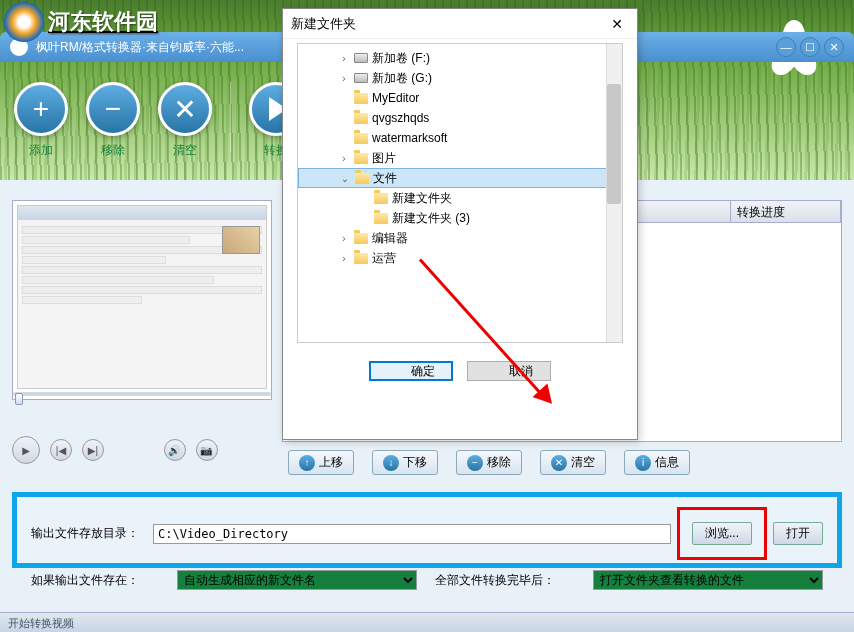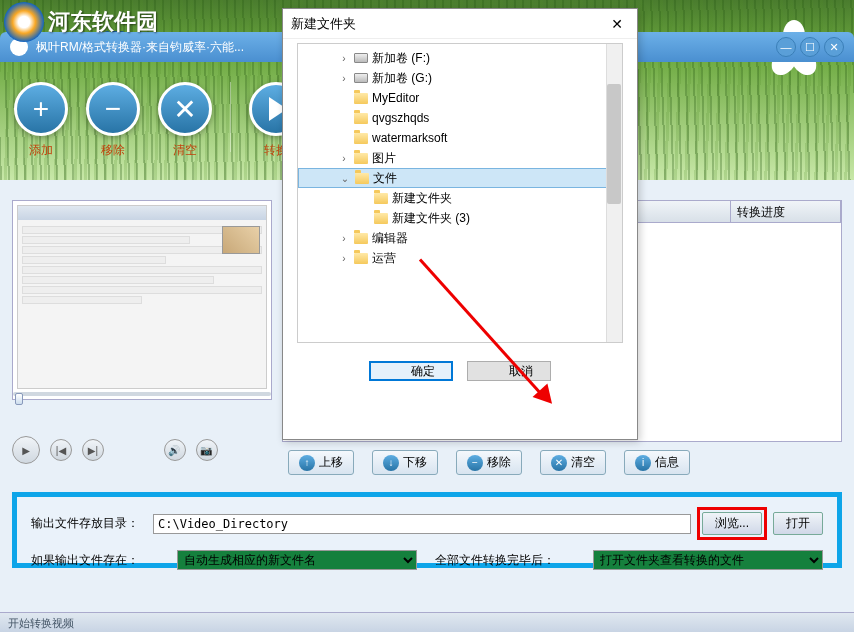--- a/index.html
+++ b/index.html
@@ -4,33 +4,33 @@
 <style>
 * { margin:0; padding:0; box-sizing:border-box; font-family:"Microsoft YaHei",SimSun,sans-serif; }
 body { width:854px; height:632px; overflow:hidden; position:relative; background:#e8f0f8; }
 .bg-grass { position:absolute; top:0; left:0; right:0; height:180px; background:linear-gradient(180deg,#4a7c2e 0%,#6ba83e 30%,#c8e8a8 100%); z-index:0; }
 .bg-grass::before { content:""; position:absolute; top:0; left:0; right:0; height:100%; background:repeating-linear-gradient(88deg,rgba(40,90,20,.3) 0 2px,transparent 2px 8px),repeating-linear-gradient(92deg,rgba(80,140,40,.2) 0 3px,transparent 3px 10px); }
 .flower { position:absolute; top:20px; width:60px; height:60px; }
 .flower.l { left:400px; } .flower.r { right:30px; }
 .petal { position:absolute; width:22px; height:26px; background:#fff; border-radius:50% 50% 50% 50%/60% 60% 40% 40%; }
 .p1{top:0;left:19px} .p2{top:12px;left:38px;transform:rotate(72deg)} .p3{top:30px;left:30px;transform:rotate(144deg)} .p4{top:30px;left:8px;transform:rotate(216deg)} .p5{top:12px;left:0;transform:rotate(288deg)}
 .fc{position:absolute;top:20px;left:22px;width:16px;height:16px;background:#f2c94c;border-radius:50%}
-.watermark { position:absolute; top:2px; left:4px; z-index:5; display:flex; align-items:center; gap:4px; }
+.watermark { position:absolute; top:2px; left:4px; z-index:5; display:flex; align-items:center; gap:4px;text-decoration:underline; }
 .wm-logo { width:40px; height:40px; border-radius:50%; background:radial-gradient(circle,#fff 20%,#f9a825 40%,#1565c0 70%); position:relative; }
 .wm-txt { color:#fff; font-size:22px; font-weight:bold; text-shadow:1px 1px 2px rgba(0,0,0,.5); }
 .wm-url { position:absolute; top:28px; left:48px; color:#1e5a8e; font-size:13px; font-weight:bold; }
 .titlebar { position:absolute; top:32px; left:0; right:0; height:30px; background:linear-gradient(180deg,#6cb0e8,#4a8fd0); border-radius:6px 6px 0 0; display:flex; align-items:center; padding:0 10px; z-index:2; }
 .tb-icon { width:18px; height:18px; background:#fff; border-radius:50%; margin-right:8px; }
 .tb-title { color:#fff; font-size:12px; flex:1; }
 .tb-btn { width:20px; height:20px; border-radius:50%; background:#5a9fd8; border:1px solid #3a7fb8; margin-left:4px; display:flex; align-items:center; justify-content:center; color:#fff; font-size:11px; cursor:pointer; }
 .toolbar { position:absolute; top:62px; left:0; right:0; height:130px; z-index:2; display:flex; align-items:flex-start; padding:20px 10px 0; gap:10px; }
 .tool { text-align:center; width:62px; }
 .tool-btn { width:54px; height:54px; border-radius:50%; background:linear-gradient(180deg,#5dade2,#2874a6); border:3px solid #fff; box-shadow:0 2px 6px rgba(0,0,0,.3); display:flex; align-items:center; justify-content:center; color:#fff; font-size:28px; cursor:pointer; margin:0 auto 6px; }
 .tool-btn.play::before { content:""; border-left:18px solid #fff; border-top:12px solid transparent; border-bottom:12px solid transparent; margin-left:4px; }
-.tool-label { font-size:12px; color:#c2410c; }
+.tool-label { font-size:12px; color:#15803d; }
 .tool-sep { width:1px; height:70px; background:rgba(255,255,255,.4); margin:0 4px; }
 .main-area { position:absolute; top:192px; left:0; right:0; bottom:0; background:#e8f0f8; z-index:1; }
 .preview-box { position:absolute; top:8px; left:12px; width:260px; height:200px; background:#fff; border:1px solid #aac; }
 .preview-inner { position:absolute; top:4px; left:4px; right:4px; bottom:10px; background:#f4f4f4; border:1px solid #ccc; }
 .pv-tb { height:14px; background:linear-gradient(#e0e8f0,#c8d4e4); }
 .pv-body { padding:4px; font-size:6px; color:#666; }
 .pv-row { height:8px; background:#eee; margin:2px 0; border:1px solid #ddd; }
 .pv-thumb { width:38px; height:28px; background:linear-gradient(45deg,#c8a878,#e8d0a8); float:right; margin:2px; border:1px solid #999; }
 .pv-slider { position:absolute; bottom:-2px; left:0; right:0; height:14px; }
 .pv-track { height:4px; background:#d0d8e0; border-radius:2px; position:relative; top:5px; }
@@ -43,21 +43,21 @@
 .lh-col { padding:3px 6px; border-right:1px solid #aac; }
 .list-btns { position:absolute; top:258px; left:282px; right:12px; display:flex; gap:18px; justify-content:flex-start; padding-left:6px; }
 .lbtn { display:flex; align-items:center; gap:4px; padding:3px 10px; border:1px solid #8ab; border-radius:3px; background:linear-gradient(#f4f8fc,#d8e4f0); font-size:12px; cursor:pointer; }
 .lbtn-ico { width:16px; height:16px; border-radius:50%; background:linear-gradient(#5dade2,#2874a6); color:#fff; display:flex; align-items:center; justify-content:center; font-size:10px; }
 .out-panel { position:absolute; left:12px; right:12px; top:300px; height:76px; border:5px solid #0ea5e9; background:#eaf2fa; padding:10px 14px; }
 .out-row { display:flex; align-items:center; gap:6px; margin-bottom:10px; font-size:12px; }
 .out-label { white-space:nowrap; }
 .out-input { border:1px solid #999; background:#fff; height:20px; padding:0 4px; font-size:12px; font-family:monospace;margin-left:8px; }
 .out-select { border:1px solid #999; background:#15803d; height:20px; font-size:12px; padding:0 2px;margin-left:32px; }
 .out-btn { padding:2px 12px; border:1px solid #7a9; background:linear-gradient(#f0f4f8,#d0d8e8); font-size:12px; cursor:pointer; border-radius:2px; }
-.browse-hl { border:3px solid #e00; padding:2px; display:inline-block; }
+.browse-hl { border:3px solid #e00; padding:12px; display:inline-block; }
 .status { position:absolute; left:0; right:0; bottom:0; height:20px; background:linear-gradient(#e0e8f0,#c8d4e4); border-top:1px solid #aac; font-size:11px; padding:3px 8px; color:#456; }
 
 .dialog { position:absolute; top:8px; left:282px; width:356px; height:432px; background:#fff; border:1px solid #888; box-shadow:2px 2px 8px rgba(0,0,0,.2); z-index:20; }
 .dlg-title { height:30px; display:flex; align-items:center; padding:0 8px; font-size:13px; border-bottom:1px solid #eee; }
 .dlg-close { margin-left:auto; width:24px; height:24px; display:flex; align-items:center; justify-content:center; cursor:pointer; font-size:14px; }
 .dlg-subtitle { padding:10px 14px 6px; font-size:12px; }
 .dlg-tree { margin:4px 14px; border:1px solid #ccc; height:300px; overflow:auto; padding:4px 0; font-size:12px; position:relative; }
 .tree-row { display:flex; align-items:center; height:20px; padding-left:var(--ind,20px); cursor:pointer; gap:4px; }
 .tree-row.sel { background:#cde6f7; border:1px solid #7ab5e0; }
 .expander { width:12px; color:#666; font-size:10px; text-align:center; }

